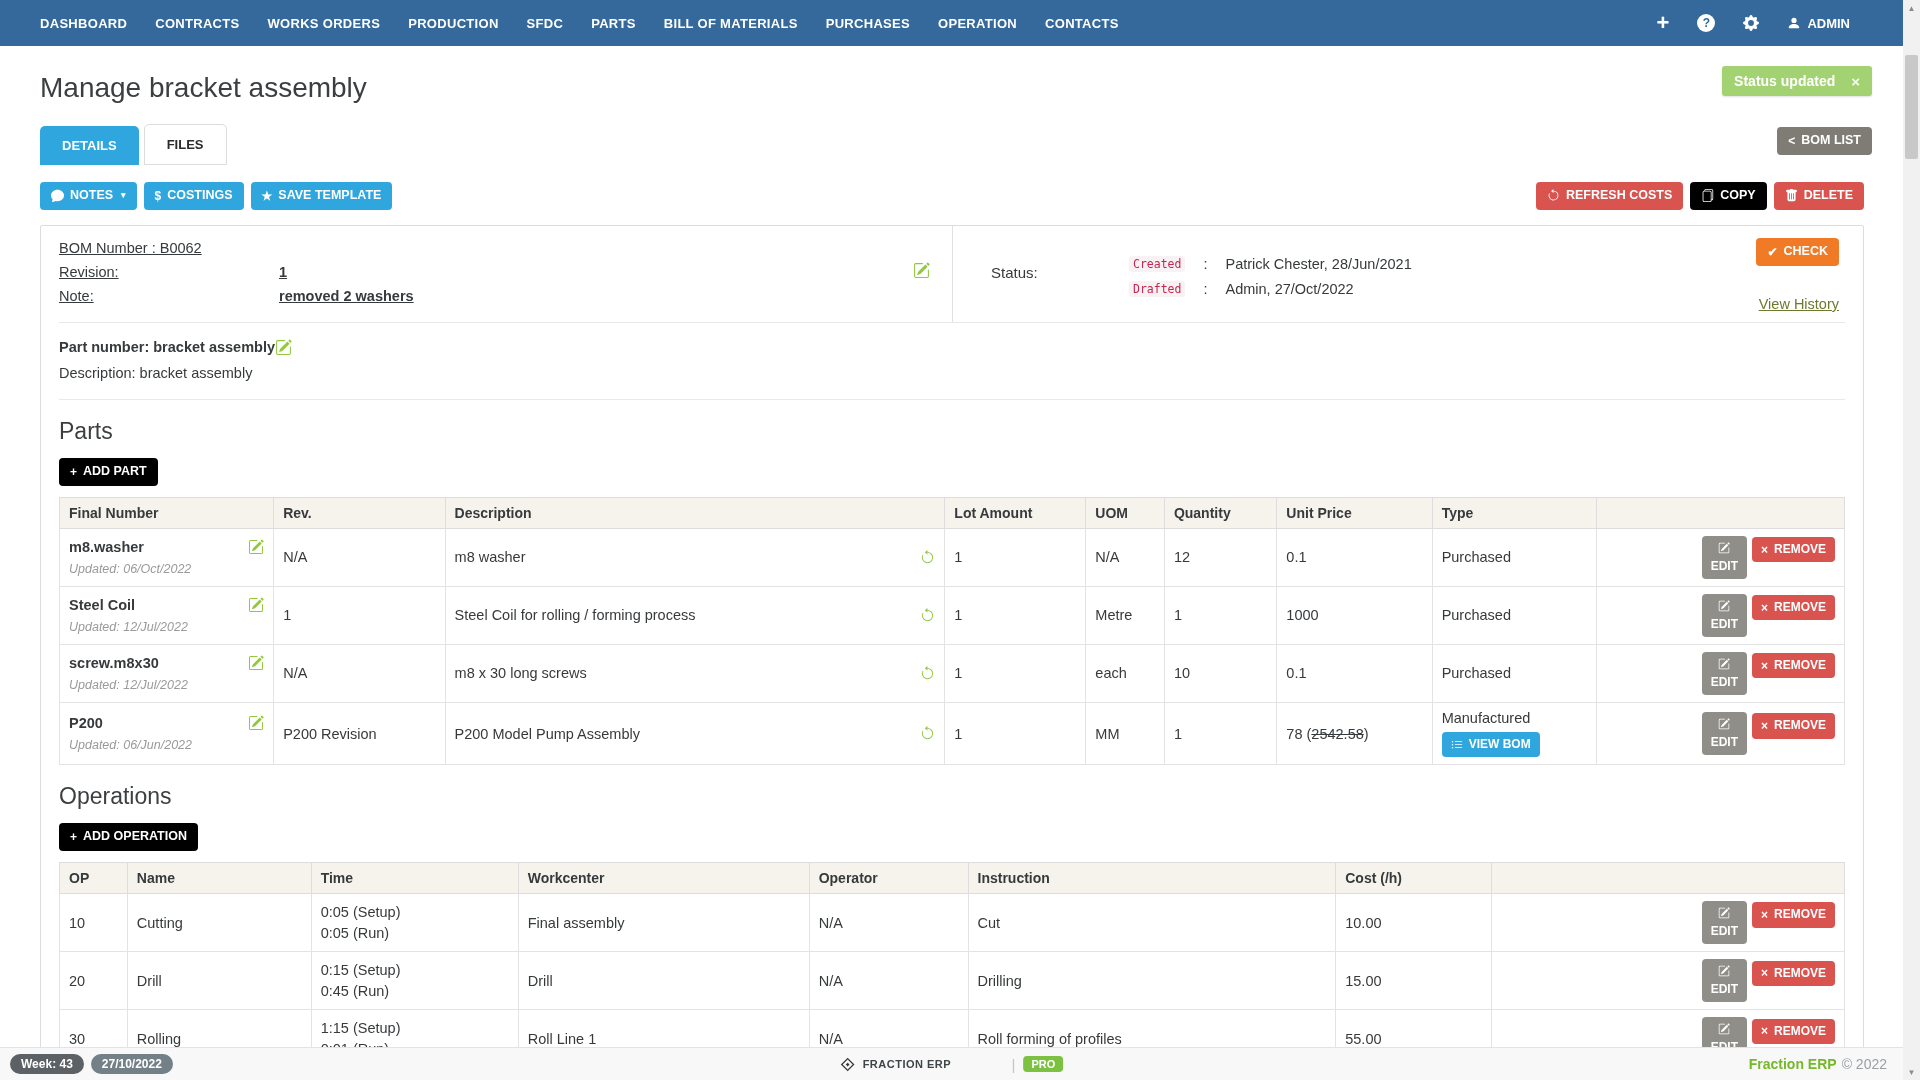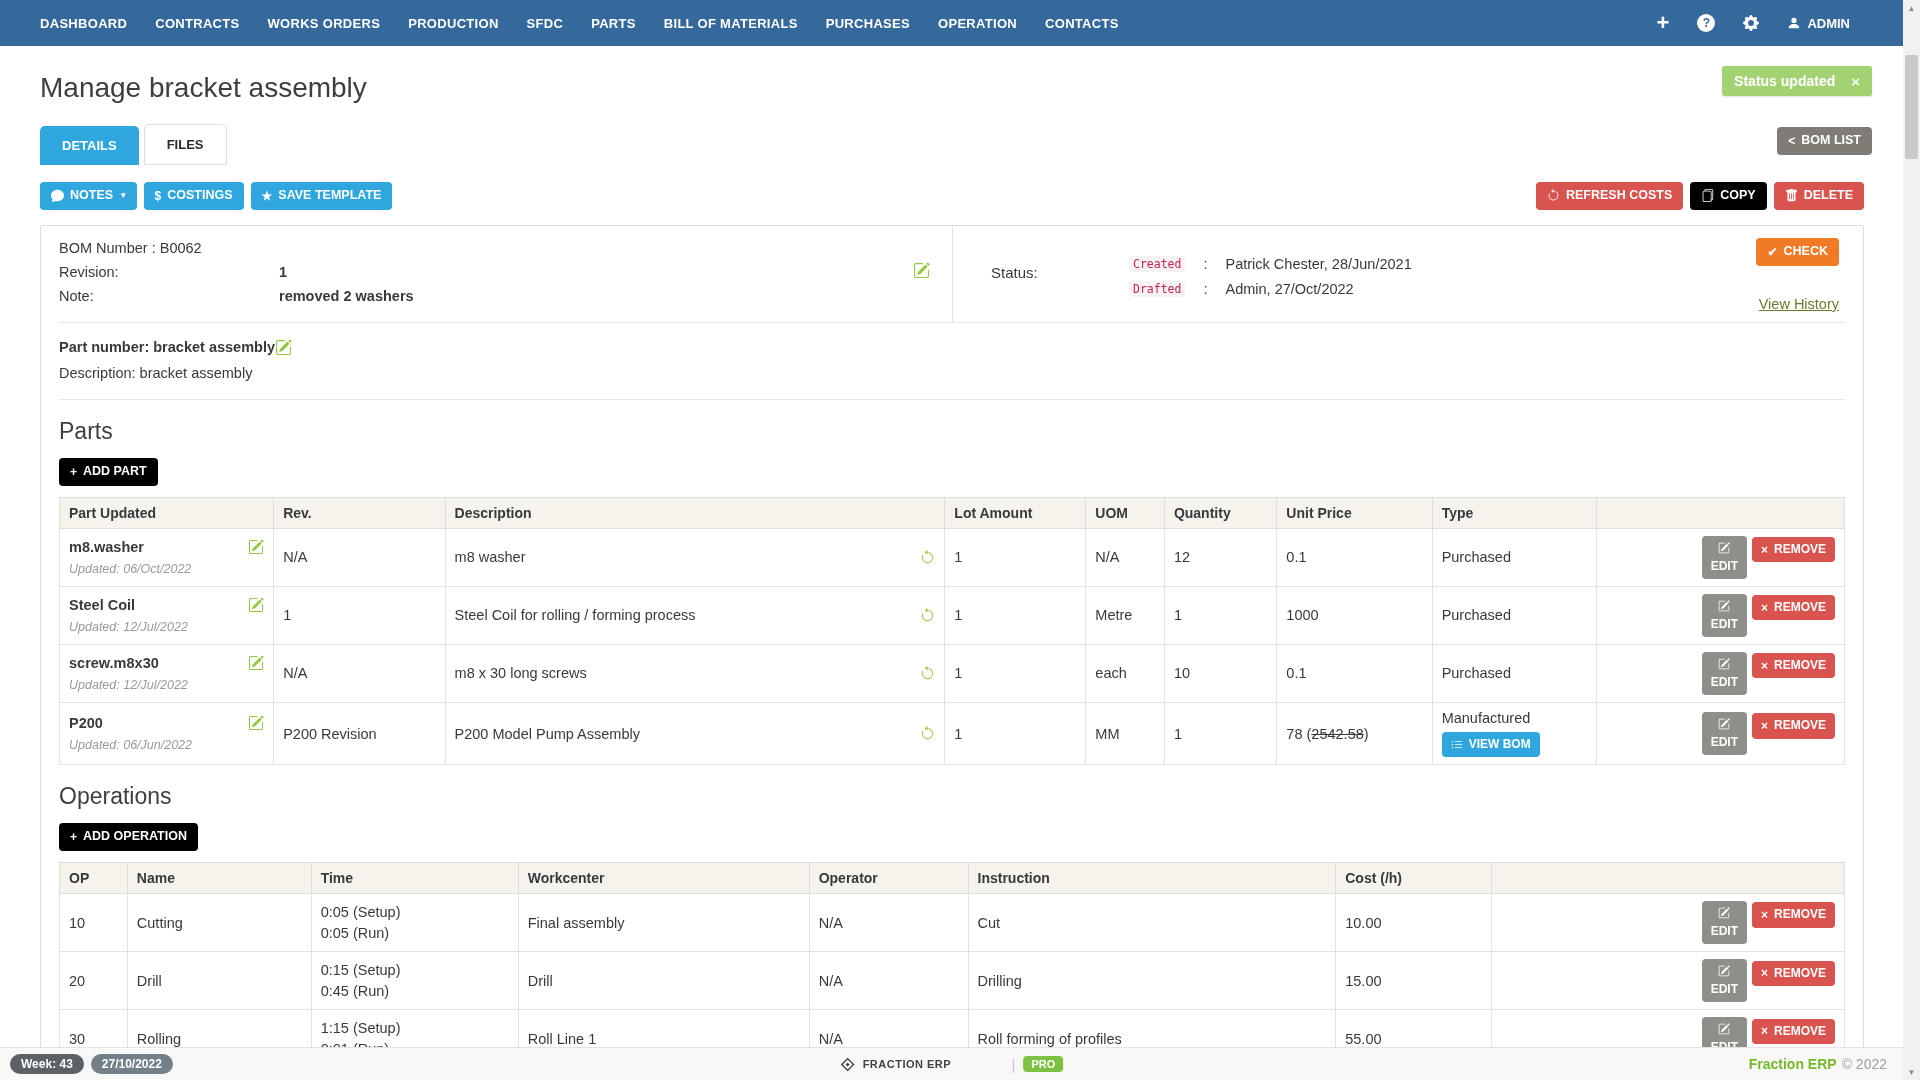--- a/index.html
+++ b/index.html
@@ -57,21 +57,21 @@
   .btn-dgray   { background:#7e7c74; }
   .btn-warning { background:#f07a26; }
   .glyph { font-size:12px; line-height:1; }
   .caret { font-size:9px; margin-left:2px; }
 
   
   .panel { border:1px solid #ddd; border-radius:2px; padding:0 18px 30px 18px; min-height:840px; }
 
   .info-section { display:flex; border-bottom:1px solid #e8e8e8; min-height:95px; }
   .info-left  { width:50%; position:relative; padding:14px 40px 10px 0; font-size:14.5px; }
-  .info-row   { display:flex; margin-bottom:8px; }
+  .info-row   { display:flex; margin-bottom:8px;text-decoration:underline; }
   .info-label { width:220px; flex:none; }
   .bold { font-weight:bold; }
   .edit-abs { position:absolute; right:22px; top:36px; }
   .icon-green { color:#92c83e; cursor:pointer; display:inline-flex; }
 
   .info-right { width:50%; border-left:1px solid #e0e0e0; position:relative;
                 padding:14px 0 10px 38px; font-size:14.5px; }
   .status-label { position:absolute; left:38px; top:38px; font-size:15px; }
   .status-lines { margin-left:138px; padding-top:16px; }
   .status-line { margin-bottom:9px; display:flex; align-items:center; gap:18px; }
@@ -316,21 +316,21 @@
 
       
       <h2 class="section-heading">Parts</h2>
       <button class="btn btn-primary add-btn">
         <span class="glyph">+</span>
         <span>ADD PART</span>
       </button>
       <table class="parts-table">
         <thead>
             <tr id="parts-head">
-              <th>Part Updated</th>
+              <th>Final Number</th>
               <th>Rev.</th>
               <th>Description</th>
               <th>Lot Amount</th>
               <th>UOM</th>
               <th>Quantity</th>
               <th>Unit Price</th>
               <th>Type</th>
               <th></th>
             </tr>
           </thead>

